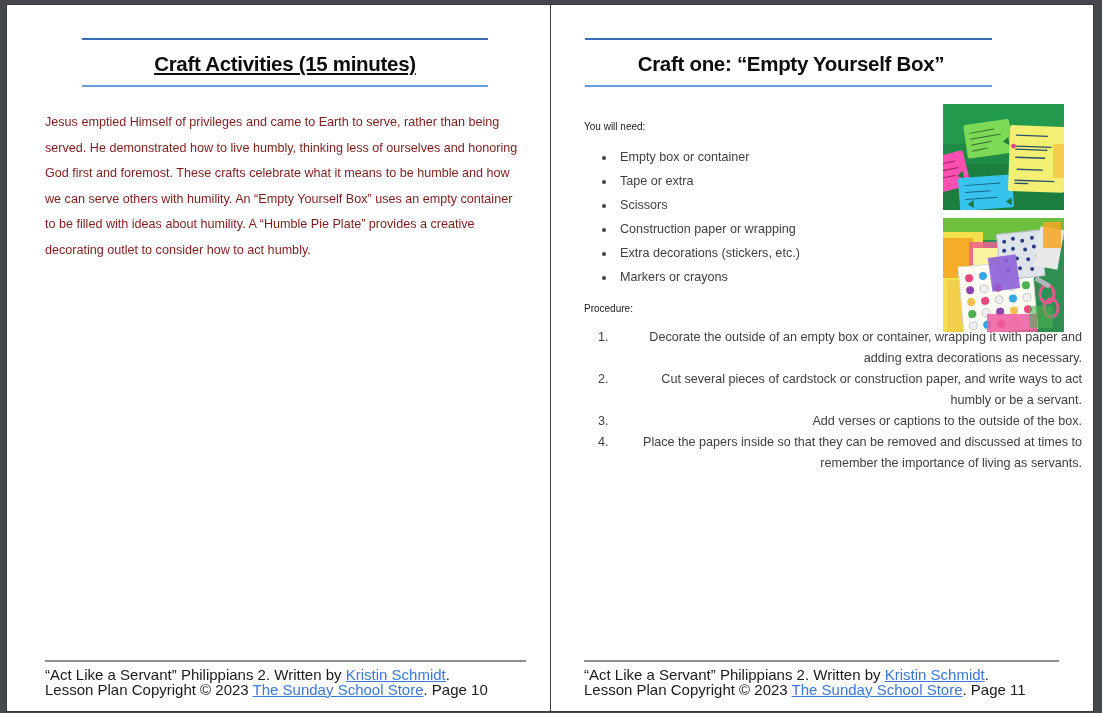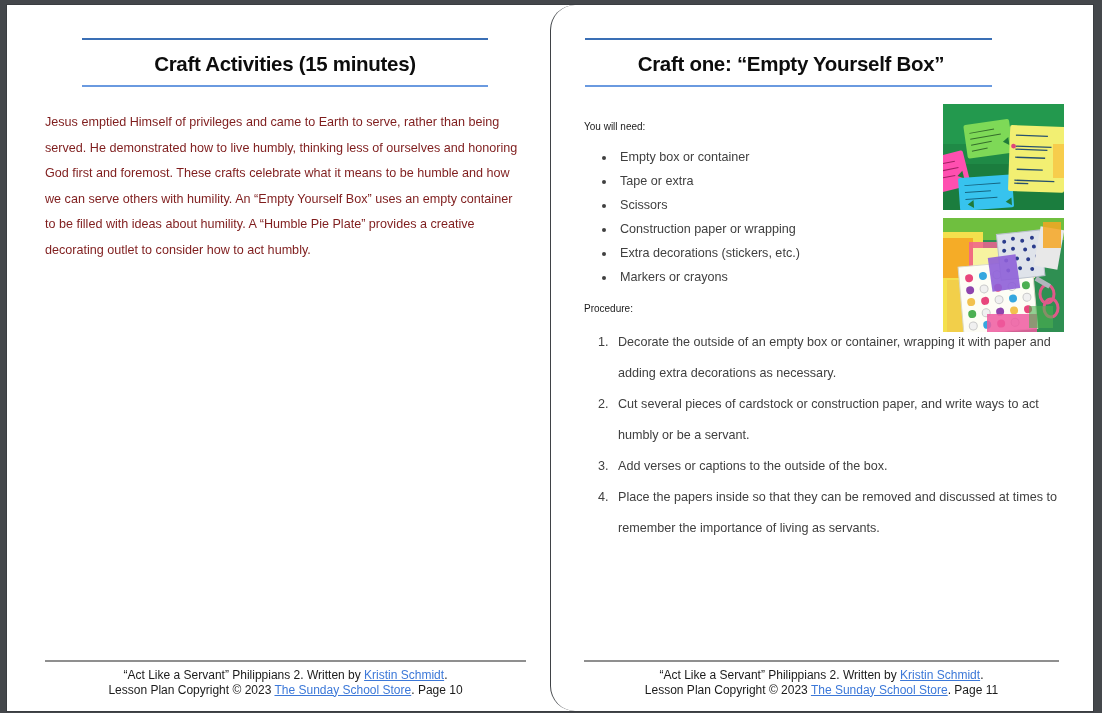--- a/index.html
+++ b/index.html
@@ -25,21 +25,20 @@
   }
   .page {
     position: relative;
     width: 543px;
     height: 706px;
     background: #ffffff;
     box-sizing: border-box;
   }
   .page.right {
     border-left: 1.5px solid #3f4246;
-    border-radius: 25px;
   }
 
   
   .head-rule {
     position: absolute;
     height: 2px;
     background: #3a6fb5;
   }
   .head-rule.light {
     background: #6a9ae0;
@@ -84,60 +83,61 @@
   }
   ul.needs li {
     line-height: 24px;
     padding-left: 4px;
   }
   ol.procedure {
     list-style: decimal;
     padding-left: 28px;
   }
   ol.procedure li {
-    line-height: 31px;
+    line-height: 21px;
     padding-left: 6px;
     margin-bottom: 0px;
+    text-align: right;
   }
 
   
   .photo {
     position: absolute;
     overflow: hidden;
   }
   .photo svg { display: block; }
 
   
   .footer-rule {
     position: absolute;
     height: 1.5px;
     background: #8f8f8f;
   }
   .footer {
     position: absolute;
-    text-align: center;
-    font-size: 12px;
+    text-align: left;
+    font-size: 15px;
     line-height: 14.5px;
     color: #1b1b1b;
   }
   .footer a, .footer .lnk {
     color: #3c78d8;
     text-decoration: underline;
   }
 </style>
 </head>
 <body>
 
 <div class="spread">
 
   <div class="page left">
 
     <div class="head-rule" style="left:75px; top:33px; width:406px;"></div>
 
-    <div class="page-title" style="left:38px; top:47px; width:480px;">Craft Activities (15 minutes)</div>
+    <div class="page-title" style="left:38px; top:47px; width:480px;text-decoration:underline;">Craft Activities (15 minutes)</div>
 
     <div class="head-rule light" style="left:75px; top:80px; width:406px;"></div>
 
     <div class="body-text" style="left:38px; top:105px; width:481px;">Jesus emptied Himself of privileges and came to Earth to serve, rather than being served. He demonstrated how to live humbly, thinking less of ourselves and honoring God first and foremost. These crafts celebrate what it means to be humble and how we can serve others with humility. An “Empty Yourself Box” uses an empty container to be filled with ideas about humility. A “Humble Pie Plate” provides a creative decorating outlet to consider how to act humbly.</div>
 
     <div class="footer-rule" style="left:38px; top:655px; width:481px;"></div>
 
     <div class="footer" style="left:38px; top:663px; width:481px;">
       <div><span>“Act Like a Servant” Philippians 2.  Written by </span><span class="lnk">Kristin Schmidt</span><span>.</span></div>
       <div><span>Lesson Plan Copyright © 2023 </span><span class="lnk">The Sunday School Store</span><span>. Page 10</span></div>

